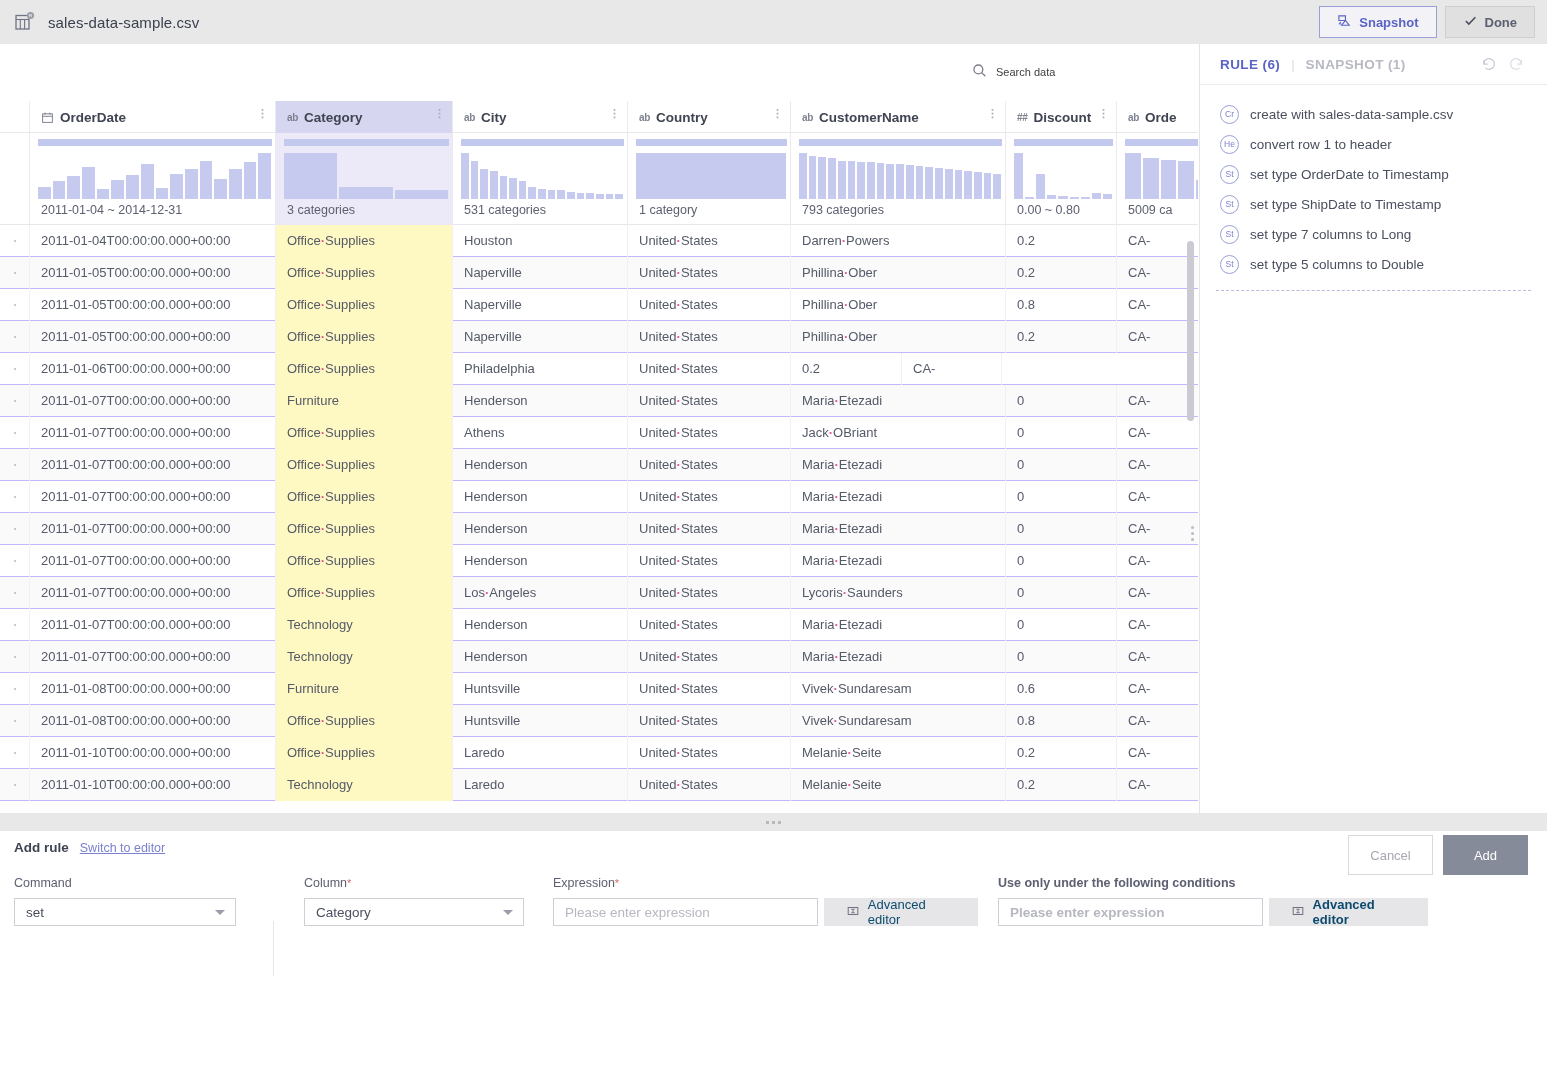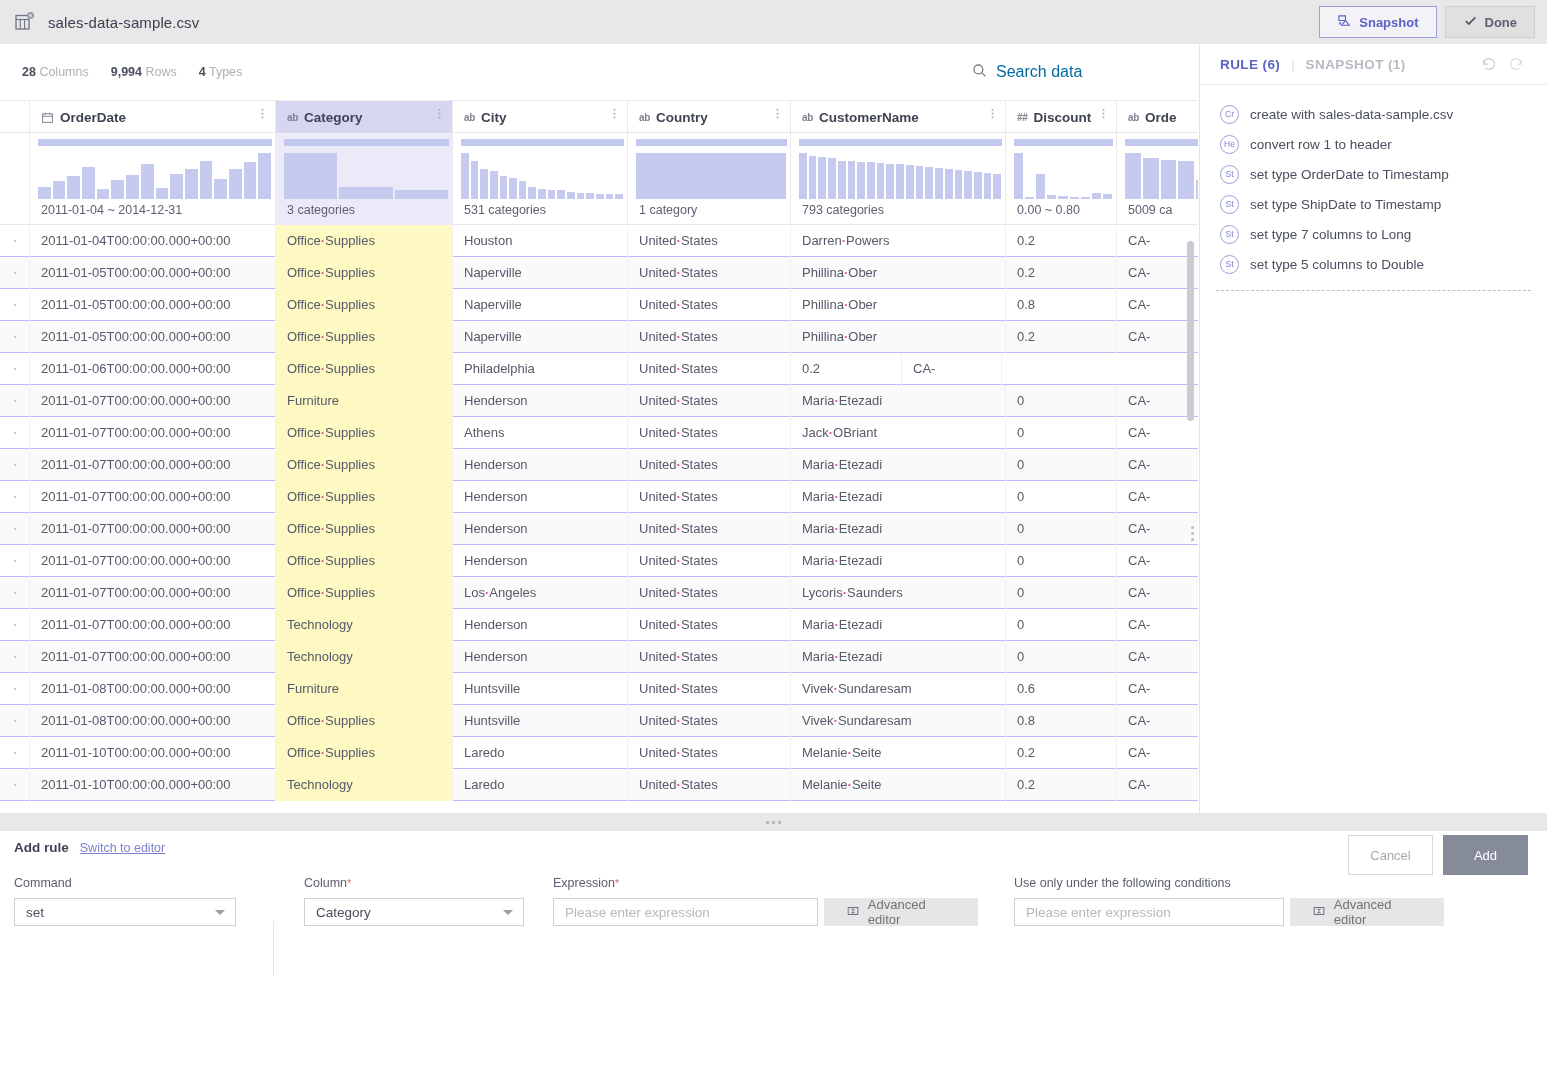--- a/index.html
+++ b/index.html
@@ -36,21 +36,21 @@
     background:#fff; display:flex; align-items:center;
     border-bottom:1px solid #ececed;
   }
   .stat { margin-left:22px; font-size:12.5px; color:#aeb0b8; }
   .stat:first-child { margin-left:22px; }
   .stat b { color:#4a4f5e; font-weight:bold; font-size:12.5px; }
   .searchbox {
     position:absolute; left:972px; top:63px; display:flex; align-items:center; gap:9px;
     cursor:text;
   }
-  .searchbox .ph { color:#0369a1; font-size:16px; }
+  .searchbox .ph { color:#404040; font-size:11px; }
 
   
   .gridwrap {
     position:absolute; left:0; top:101px; width:1198px; height:712px;
     background:#fff; overflow:hidden;
   }
   .ghead { display:flex; height:32px; border-bottom:1px solid #e8e8ec; background:#fff; }
   .hcell {
     position:relative; display:flex; align-items:center; height:32px;
     border-right:1px solid #ebebef; padding-left:11px; flex:none;
@@ -137,21 +137,21 @@
     padding-left:11px; font-size:13.5px; color:#4a4f5e; position:relative; cursor:pointer;
   }
   .caret { position:absolute; right:10px; top:11px; width:0;height:0;
            border-left:5px solid transparent; border-right:5px solid transparent; border-top:5px solid #9a9daa; }
   .txt-input {
     height:28px; border:1px solid #cfcfd6; background:#fff; display:flex; align-items:center;
     padding-left:11px; font-size:13.5px; color:#b6b8c0; cursor:text;
   }
   .advbtn {
     height:28px; background:#e6e6e8; display:flex; align-items:center; justify-content:center; gap:8px;
-    padding:0 22px; font-size:13px; color:#737373; cursor:pointer;
+    padding:0 22px; font-size:13px; color:#0c4a6e; cursor:pointer;
   }
   .vdiv { position:absolute; width:1px; background:#e6e6ea; }
 </style>
 </head>
 <body>
 
 <div class="app">
 
   <div class="titlebar">
     <span class="file-icon">
@@ -181,25 +181,20 @@
         <span>
           <svg width="15" height="15" viewBox="0 0 16 16">
             <path d="M3 8.5l3.2 3.3L13.2 4.6" fill="none" stroke="#4a4f5e" stroke-width="1.7"></path>
           </svg>
         </span>
         <span>Done</span>
       </div>
     </div>
   </div>
 
-  <div class="infobar">
-    <span class="stat"><b>28</b> <span>Columns</span></span>
-    <span class="stat"><b>9,994</b> <span>Rows</span></span>
-    <span class="stat"><b>4</b> <span>Types</span></span>
-  </div>
   <div class="searchbox">
     <span>
       <svg width="15" height="15" viewBox="0 0 16 16">
         <circle cx="6.8" cy="6.8" r="4.7" fill="none" stroke="#7a7d8a" stroke-width="1.4"></circle>
         <line x1="10.3" y1="10.3" x2="14.2" y2="14.2" stroke="#7a7d8a" stroke-width="1.4"></line>
       </svg>
     </span>
     <span class="ph">Search data</span>
   </div>
 
@@ -691,21 +686,21 @@
                 <line x1="6" y1="6" x2="10" y2="6" stroke="#6b6f7d" stroke-width="1"></line>
                 <line x1="8" y1="6" x2="8" y2="10" stroke="#6b6f7d" stroke-width="1"></line>
                 <line x1="6" y1="10" x2="10" y2="10" stroke="#6b6f7d" stroke-width="1"></line>
               </svg>
             </span>
             <span>Advanced editor</span>
           </div>
         </div>
       </div>
 
-      <div class="fgroup" style="margin-left:36px; width:430px;">
+      <div class="fgroup" style="margin-left:20px; width:430px;font-weight:bold;">
         <div class="flabel">Use only under the following conditions</div>
         <div style="display:flex;">
           <div class="txt-input" style="width:283px;">
             <span>Please enter expression</span>
           </div>
           <div class="advbtn" style="margin-left:6px;">
             <span>
               <svg width="14" height="14" viewBox="0 0 16 16">
                 <rect x="2.5" y="4" width="11" height="8" fill="none" stroke="#6b6f7d" stroke-width="1.1"></rect>
                 <line x1="6" y1="6" x2="10" y2="6" stroke="#6b6f7d" stroke-width="1"></line>

